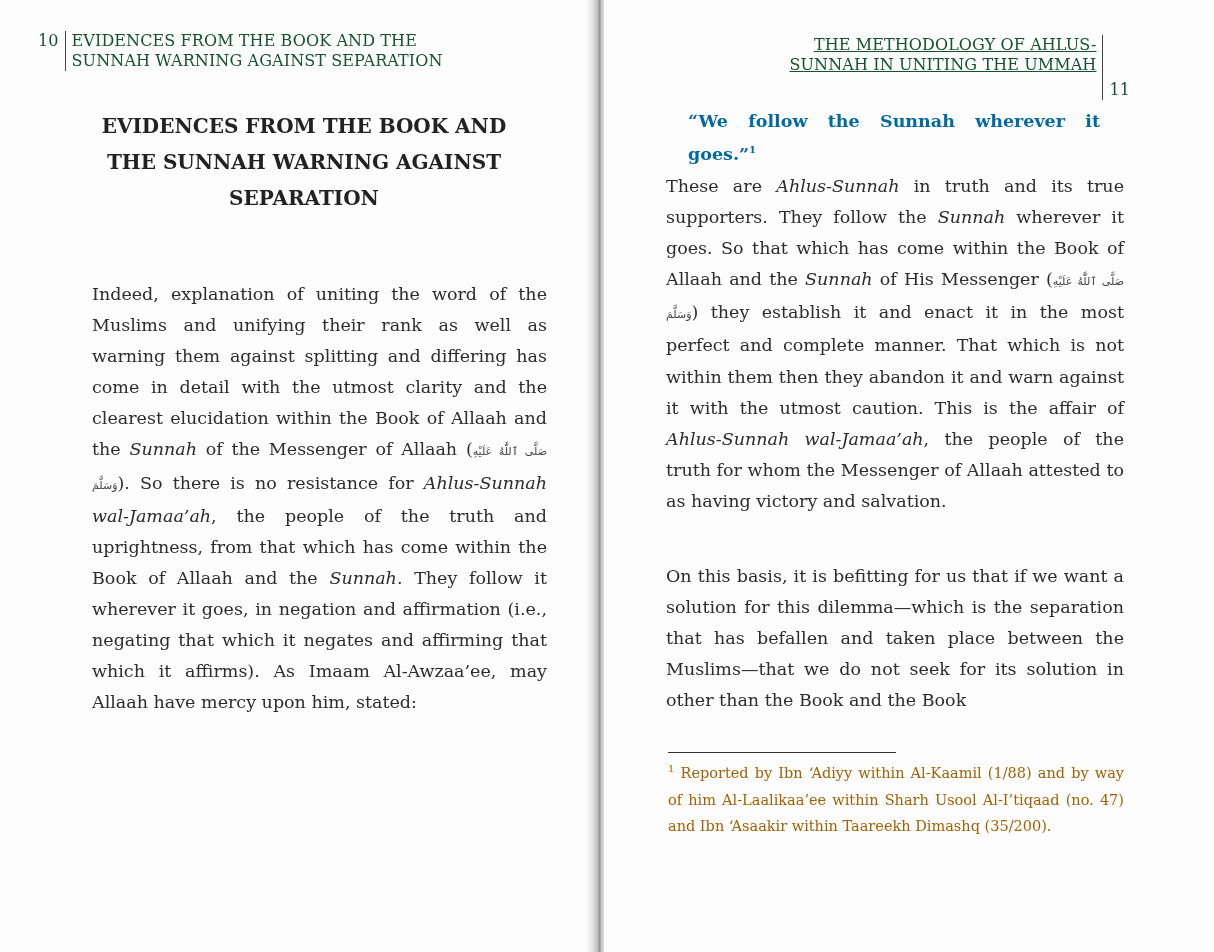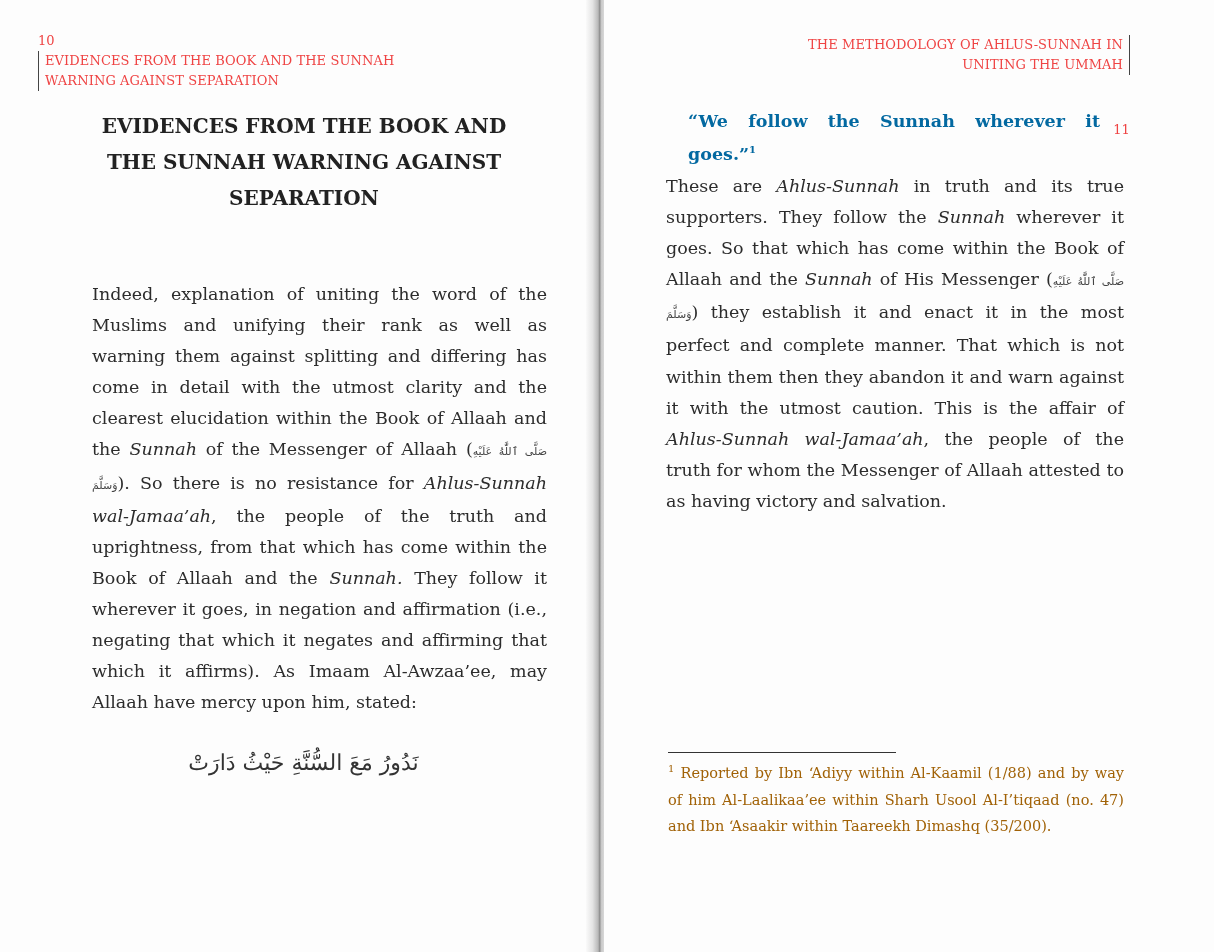--- a/index.html
+++ b/index.html
@@ -3,26 +3,26 @@
 <meta charset="utf-8">
 <style>
   html, body { margin:0; padding:0; }
   body { width:1214px; height:952px; background:#fdfdfd; position:relative; overflow:hidden;
          font-family:"DejaVu Serif", serif; color:#2a2a2a; }
   .page { position:absolute; top:0; height:952px; background:#fdfdfd; }
   .left { left:0; width:590px; }
   .right { left:604px; width:610px; }
   .gutter { position:absolute; left:586px; top:0; width:22px; height:952px;
     background:linear-gradient(to right,#fafafa 0%,#e4e4e4 30%,#b9b9b9 55%,#8f8f8f 62%,#c9c9c9 70%,#efefef 100%); }
-  .running-head { position:absolute; font-size:13px; line-height:20px; color:#ef4444; letter-spacing:0.1px;flex-direction:column; }
+  .running-head { position:absolute; font-size:16px; line-height:20px; color:#14532d; letter-spacing:0.1px; }
   .left .running-head { left:38px; top:31px; display:flex; }
   .left .pnum { padding-right:6px; }
   .left .rh-text { border-left:1.5px solid #444; padding-left:6px; width:400px; }
   .right .running-head { right:84px; top:35px; display:flex; text-align:right; }
-  .right .rh-text { border-right:1.5px solid #444; padding-right:6px; width:330px; }
+  .right .rh-text { border-right:1.5px solid #444; padding-right:6px; width:330px;text-decoration:underline; }
   .right .pnum { padding-left:6px;margin-top:45px; }
   .chapter-title { position:absolute; left:76px; width:456px; top:108px; text-align:center;
     font-weight:bold; font-size:20px; line-height:36px; color:#222; }
   .body-text { position:absolute; font-size:17.5px; line-height:31.1px; text-align:justify; text-align-last:left; color:#2c2c2c; }
   .left .body-text { left:76px; width:455px; top:263px; }
   .arabic { position:absolute; left:76px; width:455px; top:750px; text-align:center; font-size:22px; direction:rtl; color:#333; }
   .quote { position:absolute; left:688px; width:412px; top:105px; font-weight:bold; font-size:17.5px; line-height:33px;
     text-align:justify; text-align-last:left; word-spacing:12px; color:#0369a1; }
   .right .p1 { left:62px; width:458px; top:171px; }
   .right .p2 { left:62px; width:458px; top:561px; }
@@ -38,33 +38,33 @@
 
 <div class="page left">
   <div class="running-head">
     <span class="pnum">10</span>
     <span class="rh-text">EVIDENCES FROM THE BOOK AND THE SUNNAH WARNING AGAINST SEPARATION</span>
   </div>
   <div class="chapter-title">EVIDENCES FROM THE BOOK AND THE SUNNAH WARNING AGAINST SEPARATION</div>
   <p class="body-text" style="margin:16px;">
     <span>Indeed, explanation of uniting the word of the Muslims and unifying their rank as well as warning them against splitting and differing has come in detail with the utmost clarity and the clearest elucidation within the Book of Allaah and the </span><em>Sunnah</em><span> of the Messenger of Allaah (</span><span class="honorific">صَلَّى ٱللَّٰهُ عَلَيْهِ وَسَلَّمَ</span><span>). So there is no resistance for </span><em>Ahlus-Sunnah wal-Jamaa’ah</em><span>, the people of the truth and uprightness, from that which has come within the Book of Allaah and the </span><em>Sunnah.</em><span> They follow it wherever it goes, in negation and affirmation (i.e., negating that which it negates and affirming that which it affirms). As Imaam Al-Awzaa’ee, may Allaah have mercy upon him, stated:</span>
   </p>
-  <div class="arabic">نَدُورُ مَعَ السُّنَّةِ حَيْثُ دَارَتْ</div>
 </div>
 
 <div class="gutter"></div>
 
 <div class="page right">
   <div class="running-head">
     <span class="rh-text">THE METHODOLOGY OF AHLUS-SUNNAH IN UNITING THE UMMAH</span>
     <span class="pnum">11</span>
   </div>
   <div class="body-text p1">
     <span>These are </span><em>Ahlus-Sunnah</em><span> in truth and its true supporters. They follow the </span><em>Sunnah</em><span> wherever it goes. So that which has come within the Book of Allaah and the </span><em>Sunnah</em><span> of His Messenger (</span><span class="honorific">صَلَّى ٱللَّٰهُ عَلَيْهِ وَسَلَّمَ</span><span>) they establish it and enact it in the most perfect and complete manner. That which is not within them then they abandon it and warn against it with the utmost caution. This is the affair of </span><em>Ahlus-Sunnah wal-Jamaa’ah</em><span>, the people of the truth for whom the Messenger of Allaah attested to as having victory and salvation.</span>
   </div>
+  <div class="body-text p2">On this basis, it is befitting for us that if we want a solution for this dilemma—which is the separation that has befallen and taken place between the Muslims—that we do not seek for its solution in other than the Book and the Book</div>
 </div>
 
 <div class="quote">
   <span>“We follow the Sunnah wherever it goes.”</span><sup>1</sup>
 </div>
 
 <div class="fn-rule"></div>
 <div class="footnote">
   <sup>1</sup><span> Reported by Ibn ‘Adiyy within Al-Kaamil (1/88) and by way of him Al-Laalikaa’ee within Sharh Usool Al-I’tiqaad (no. 47) and Ibn ‘Asaakir within Taareekh Dimashq (35/200).</span>
 </div>

